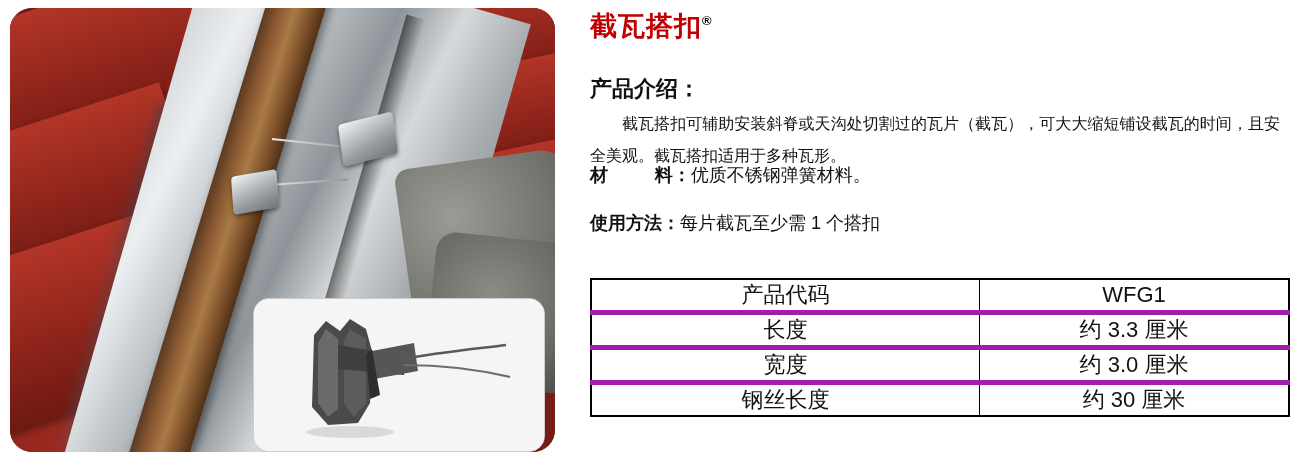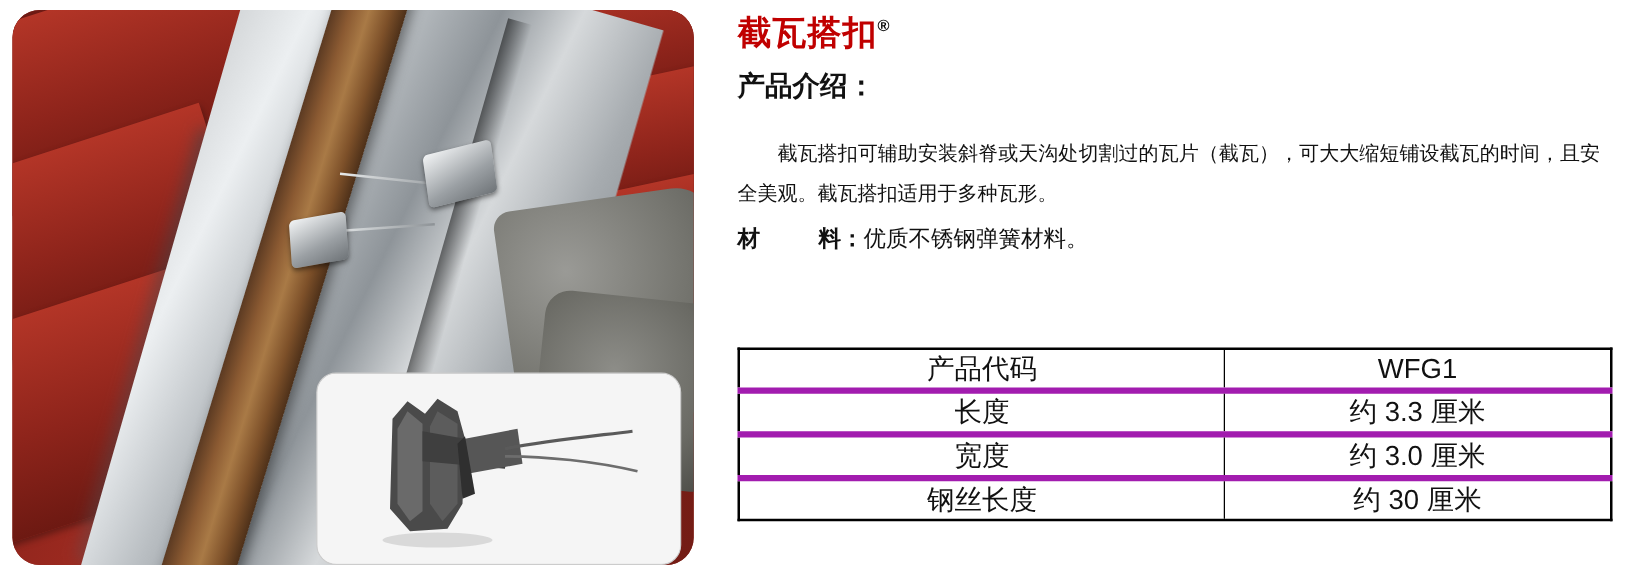--- a/index.html
+++ b/index.html
@@ -169,21 +169,21 @@
   }
   .title .reg {
     font-size: 13px;
     vertical-align: super;
     color: #000000;
     font-weight: bold;
   }
   .section-heading {
     position: absolute;
     left: 0;
-    top: 54px;
+    top: 74px;
     font-size: 22px;
     font-weight: bold;
     color: #111111;
   }
   .para {
     position: absolute;
     left: 0;
     top: 108px;
     width: 690px;
     font-size: 16px;
@@ -200,21 +200,21 @@
     color: #111111;
     white-space: nowrap;
   }
   .field-label {
     font-weight: bold;
   }
   .field-label .sp {
     display: inline-block;
     width: 2.6em;
   }
-  .field-material { top: 176px; }
+  .field-material { top: 160px; }
   .field-usage { top: 208px; }
 
   
   .spec-table {
     position: absolute;
     left: 0;
     top: 278px;
     width: 700px;
     border-collapse: collapse;
     font-size: 22px;
@@ -291,20 +291,23 @@
     </div>
 
     <div class="section-heading">产品介绍：</div>
 
     <div class="para">截瓦搭扣可辅助安装斜脊或天沟处切割过的瓦片（截瓦），可大大缩短铺设截瓦的时间，且安全美观。截瓦搭扣适用于多种瓦形。</div>
 
     <div class="field field-material">
       <span class="field-label"><span>材</span><span class="sp"></span><span>料</span><span>：</span></span><span>优质不锈钢弹簧材料。</span>
     </div>
 
+    <div class="field field-usage">
+      <span class="field-label"><span>使用方法</span><span>：</span></span><span>每片截瓦至少需 1 个搭扣</span>
+    </div>
 
     <table class="spec-table">
       <tbody>
         <tr>
           <td class="col-left">产品代码</td>
           <td class="col-right">WFG1</td>
         </tr>
         <tr>
           <td class="col-left">长度</td>
           <td class="col-right">约 3.3 厘米</td>

